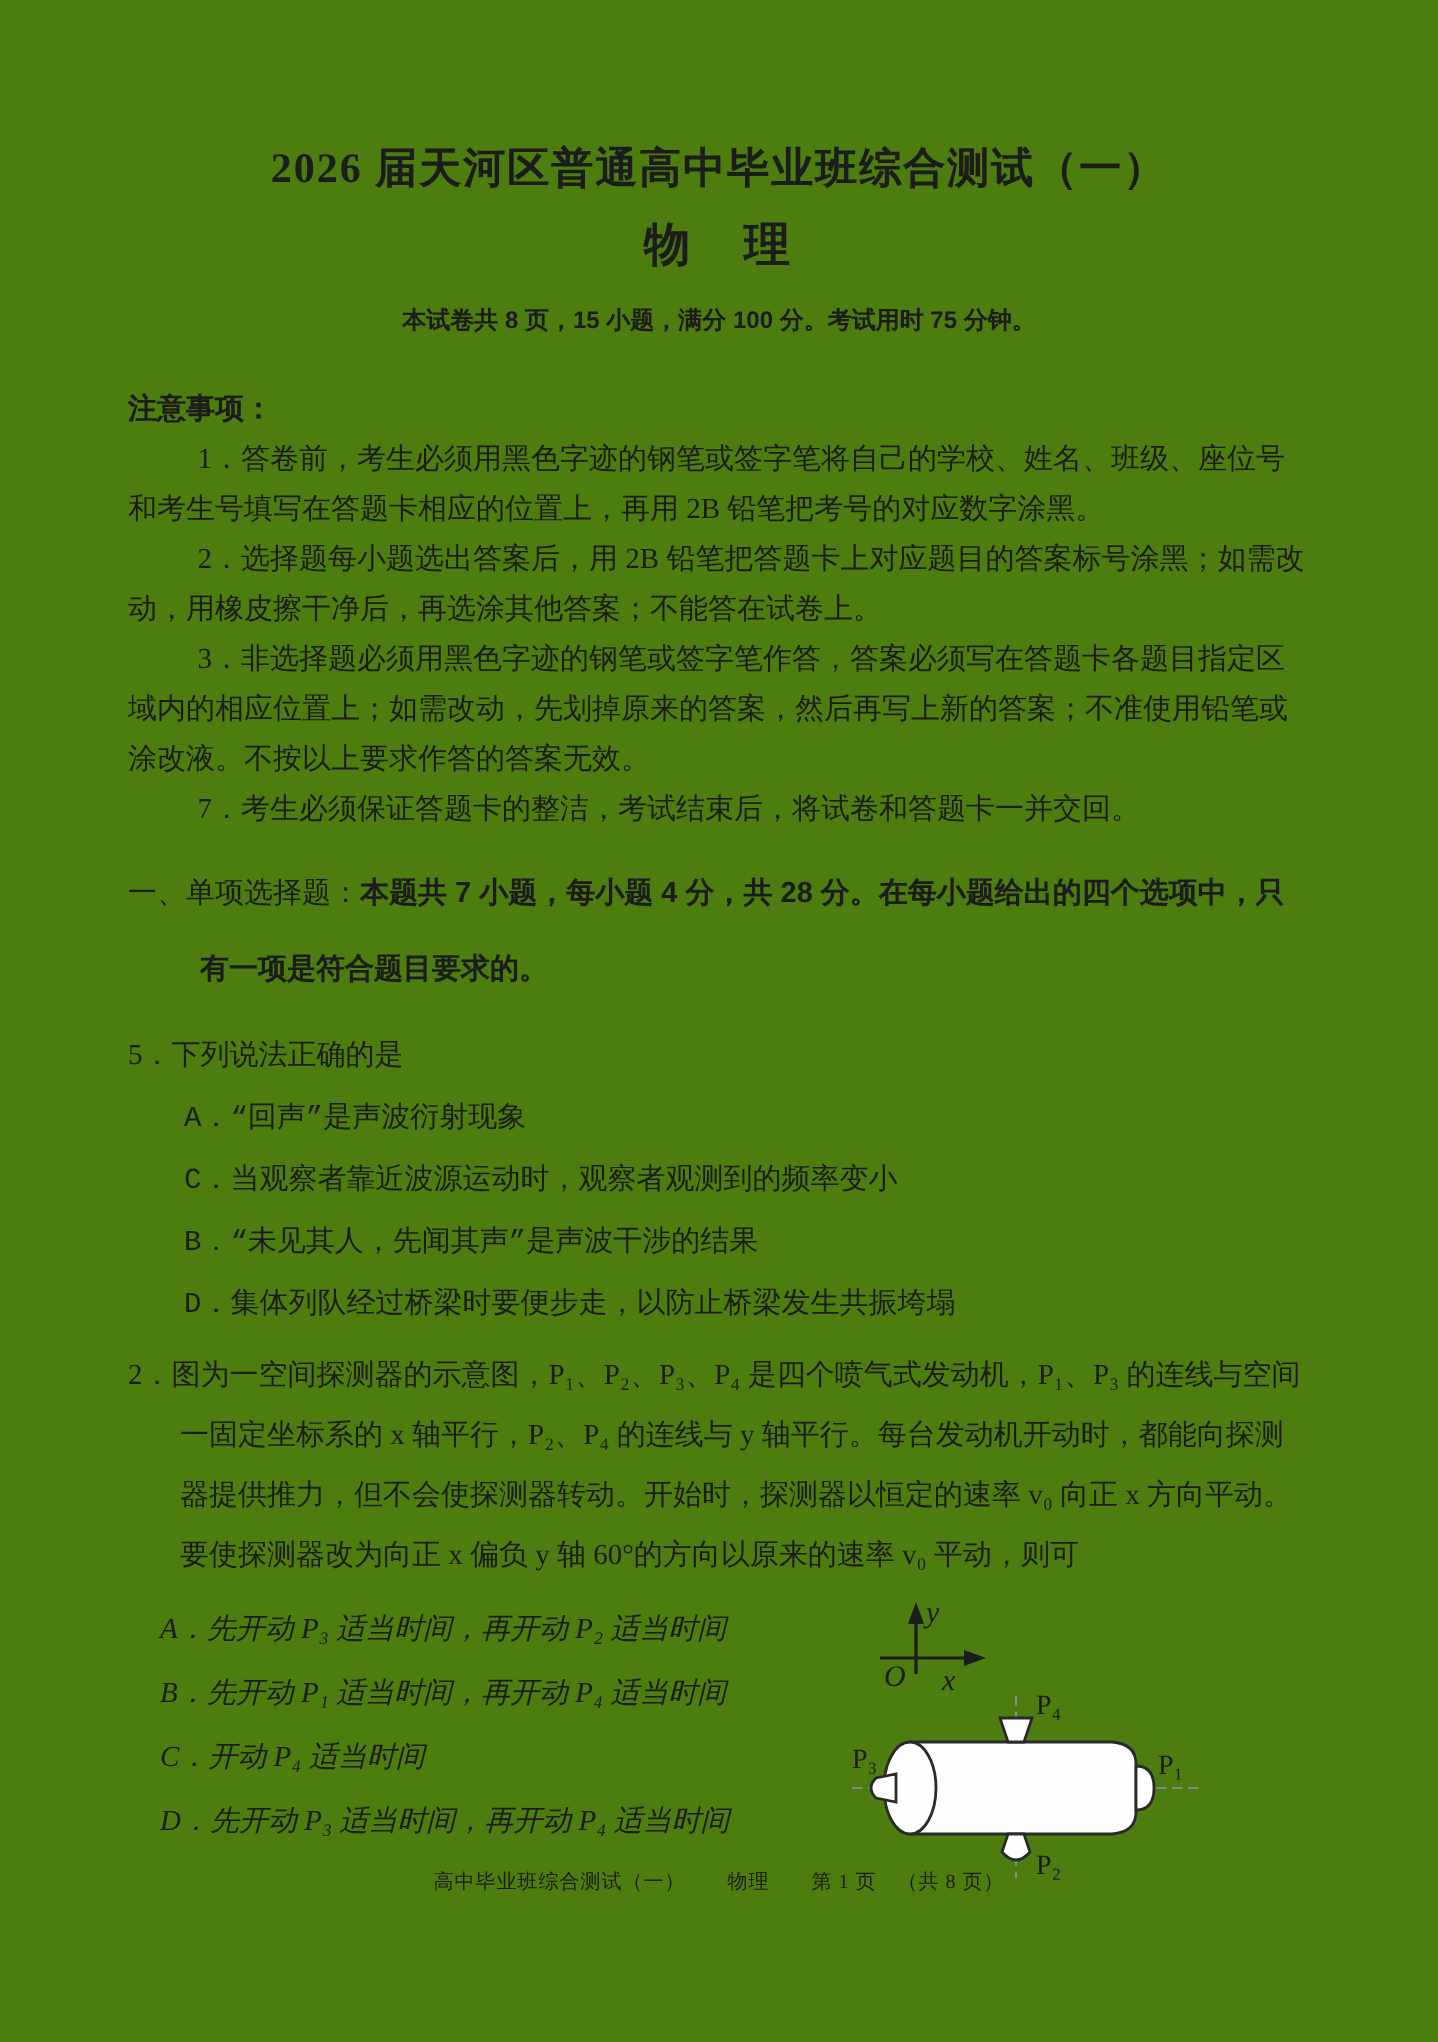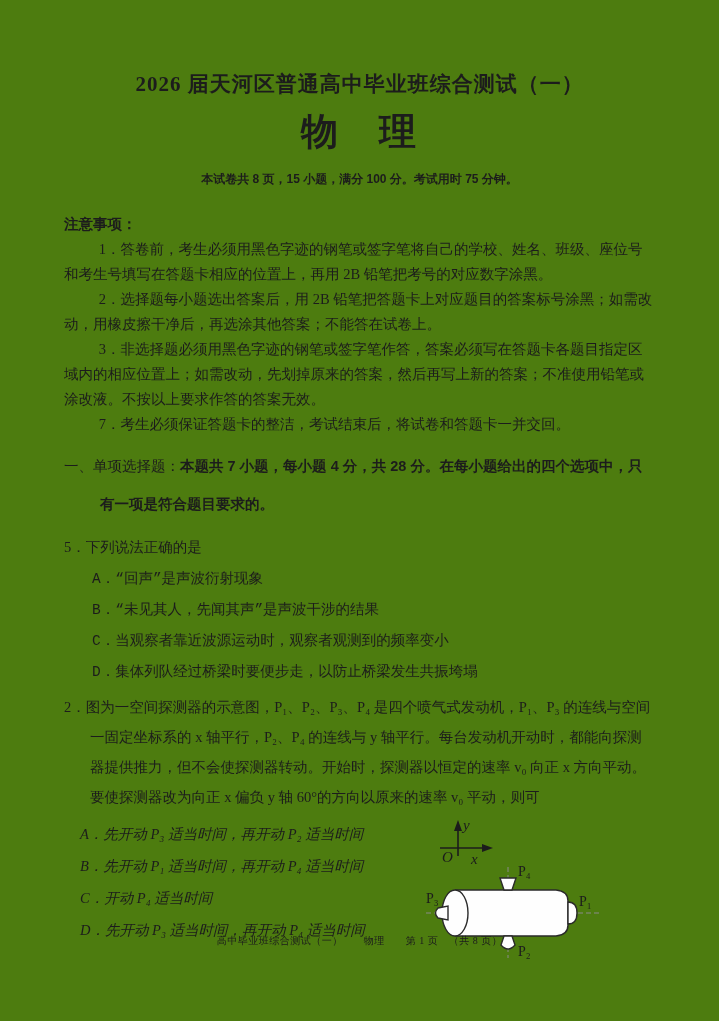--- a/index.html
+++ b/index.html
@@ -17,21 +17,21 @@
   .page-title{
     padding-top:70px;
     text-align:center;
     font-size:21px;
     font-weight:bold;
     letter-spacing:1px;
   }
   .subject-title{
     margin-top:9px;
     text-align:center;
-    font-size:37px;
+    font-size:23px;
     font-weight:bold;
     letter-spacing:2px;
   }
   .exam-info{
     margin-top:14px;
     text-align:center;
     font-size:12px;
   }
 
   .notice{
@@ -100,22 +100,22 @@
     <p class="notice-item">3．非选择题必须用黑色字迹的钢笔或签字笔作答，答案必须写在答题卡各题目指定区域内的相应位置上；如需改动，先划掉原来的答案，然后再写上新的答案；不准使用铅笔或涂改液。不按以上要求作答的答案无效。</p>
     <p class="notice-item">7．考生必须保证答题卡的整洁，考试结束后，将试卷和答题卡一并交回。</p>
   </div>
 
   <div class="section-header"><span>一、单项选择题：</span><span class="bold-part">本题共 7 小题，每小题 4 分，共 28 分。在每小题给出的四个选项中，只有一项是符合题目要求的。</span></div>
 
   <div class="q1">
     <p class="q1-stem">5．下列说法正确的是</p>
     <div class="q1-options">
       <div class="option">A．“回声”是声波衍射现象</div>
+      <div class="option">C．当观察者靠近波源运动时，观察者观测到的频率变小</div>
       <div class="option">B．“未见其人，先闻其声”是声波干涉的结果</div>
-      <div class="option">C．当观察者靠近波源运动时，观察者观测到的频率变小</div>
       <div class="option">D．集体列队经过桥梁时要便步走，以防止桥梁发生共振垮塌</div>
     </div>
   </div>
 
   <div class="q2">
     <p class="q2-stem">2．图为一空间探测器的示意图，P₁、P₂、P₃、P₄ 是四个喷气式发动机，P₁、P₃ 的连线与空间一固定坐标系的 x 轴平行，P₂、P₄ 的连线与 y 轴平行。每台发动机开动时，都能向探测器提供推力，但不会使探测器转动。开始时，探测器以恒定的速率 v₀ 向正 x 方向平动。要使探测器改为向正 x 偏负 y 轴 60°的方向以原来的速率 v₀ 平动，则可</p>
     <div class="q2-bottom">
       <div class="q2-options">
         <div class="option">A．先开动 P₃ 适当时间，再开动 P₂ 适当时间</div>
         <div class="option">B．先开动 P₁ 适当时间，再开动 P₄ 适当时间</div>

